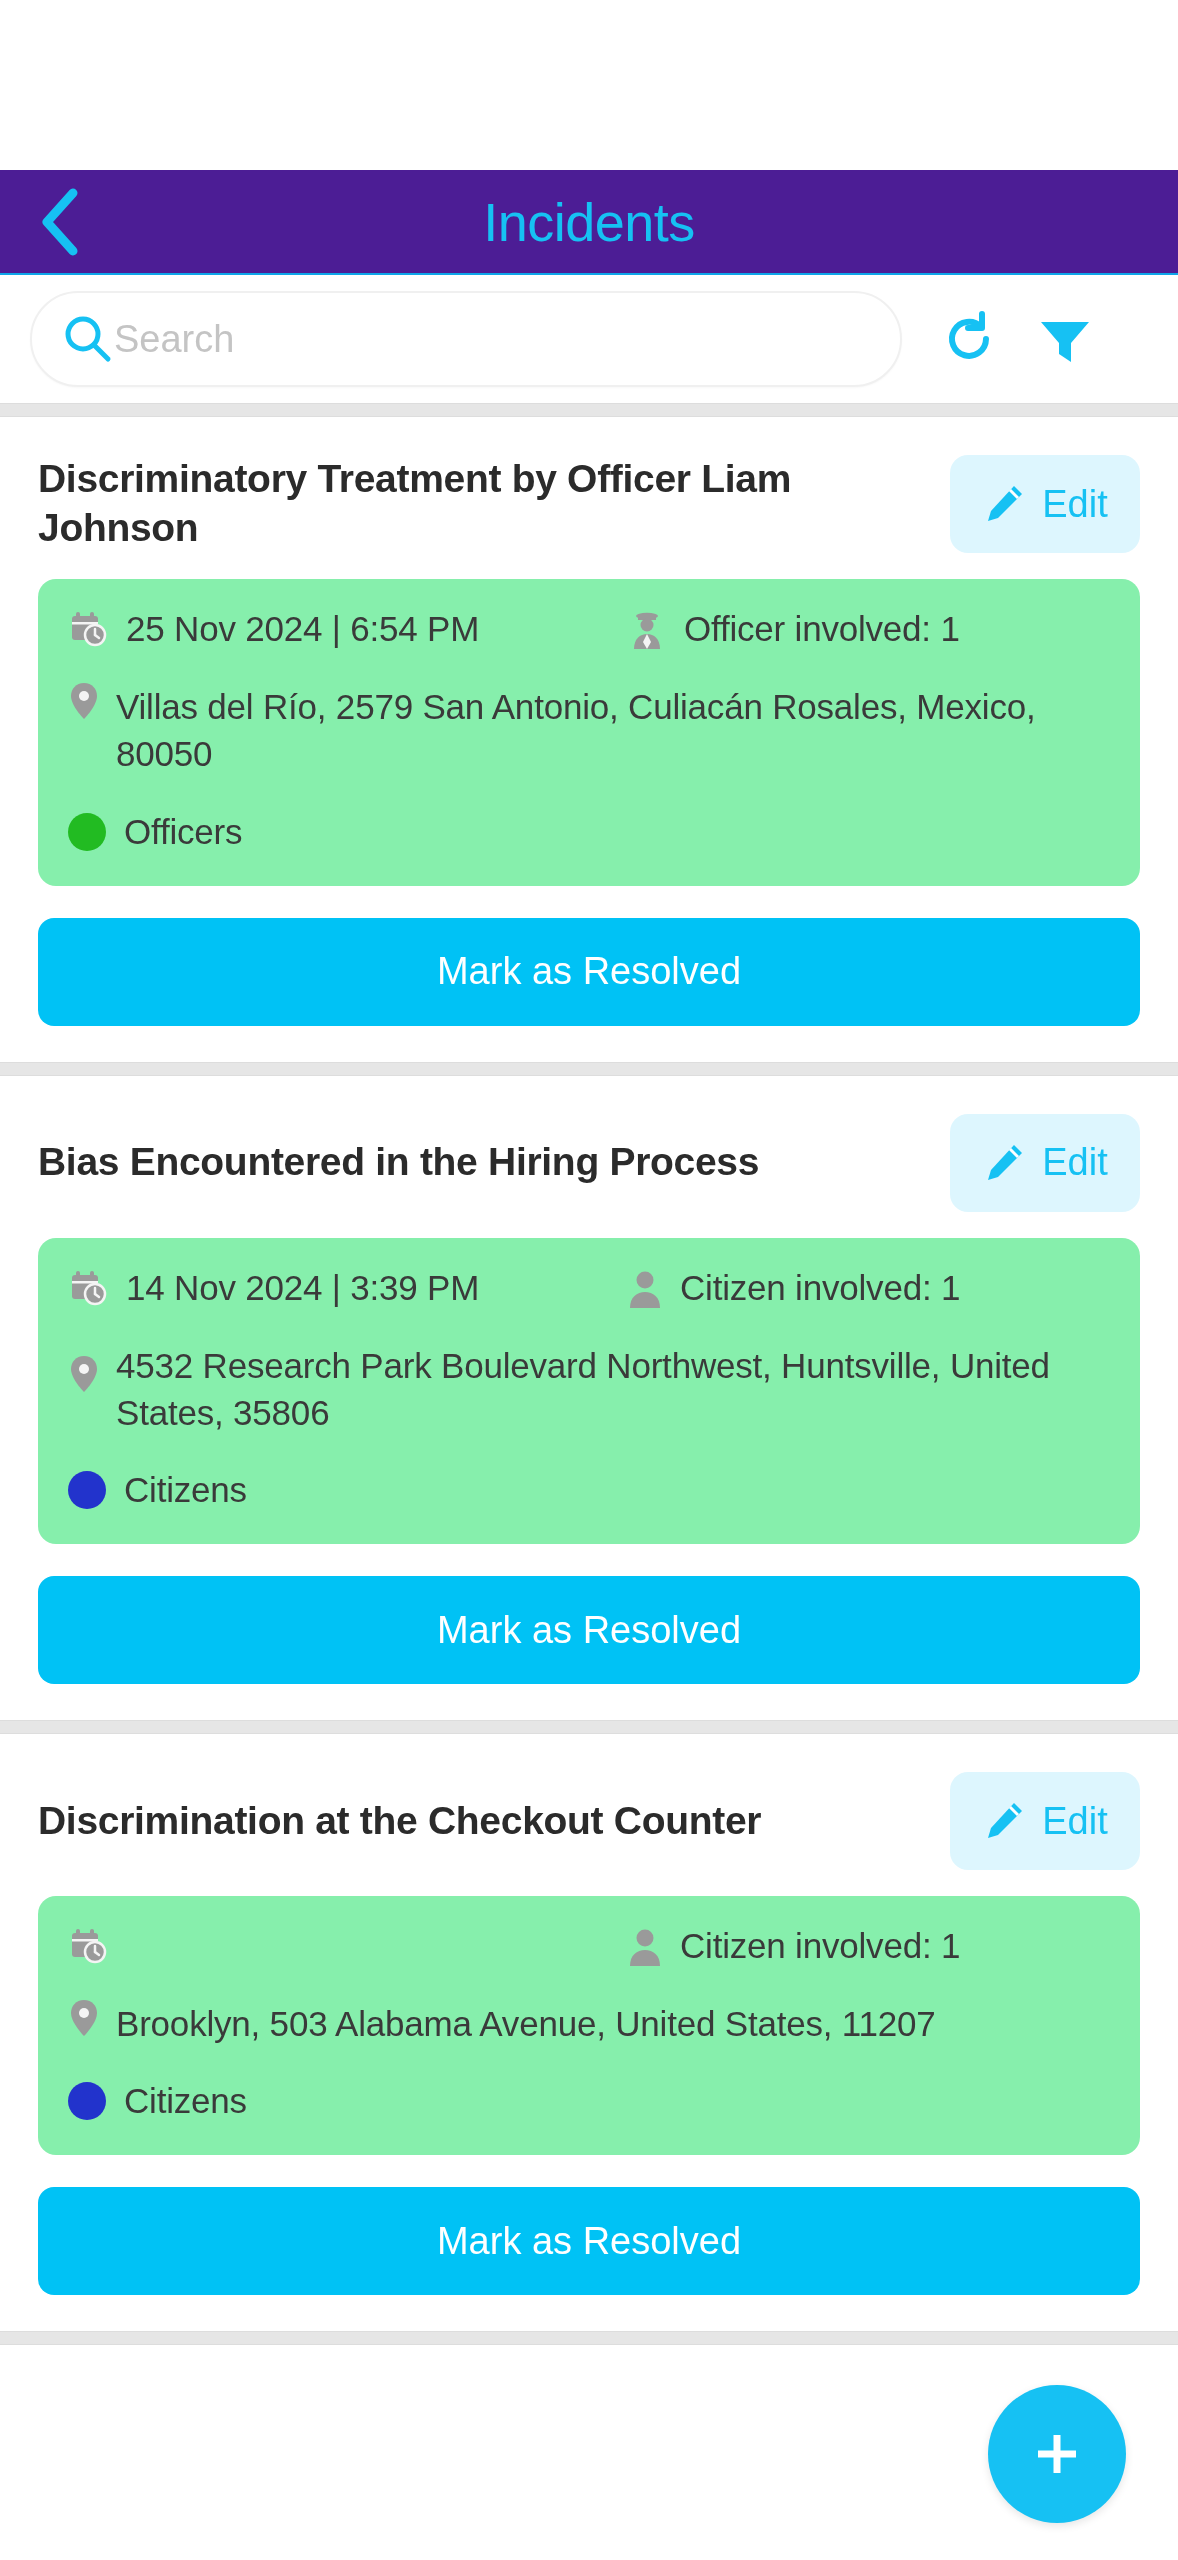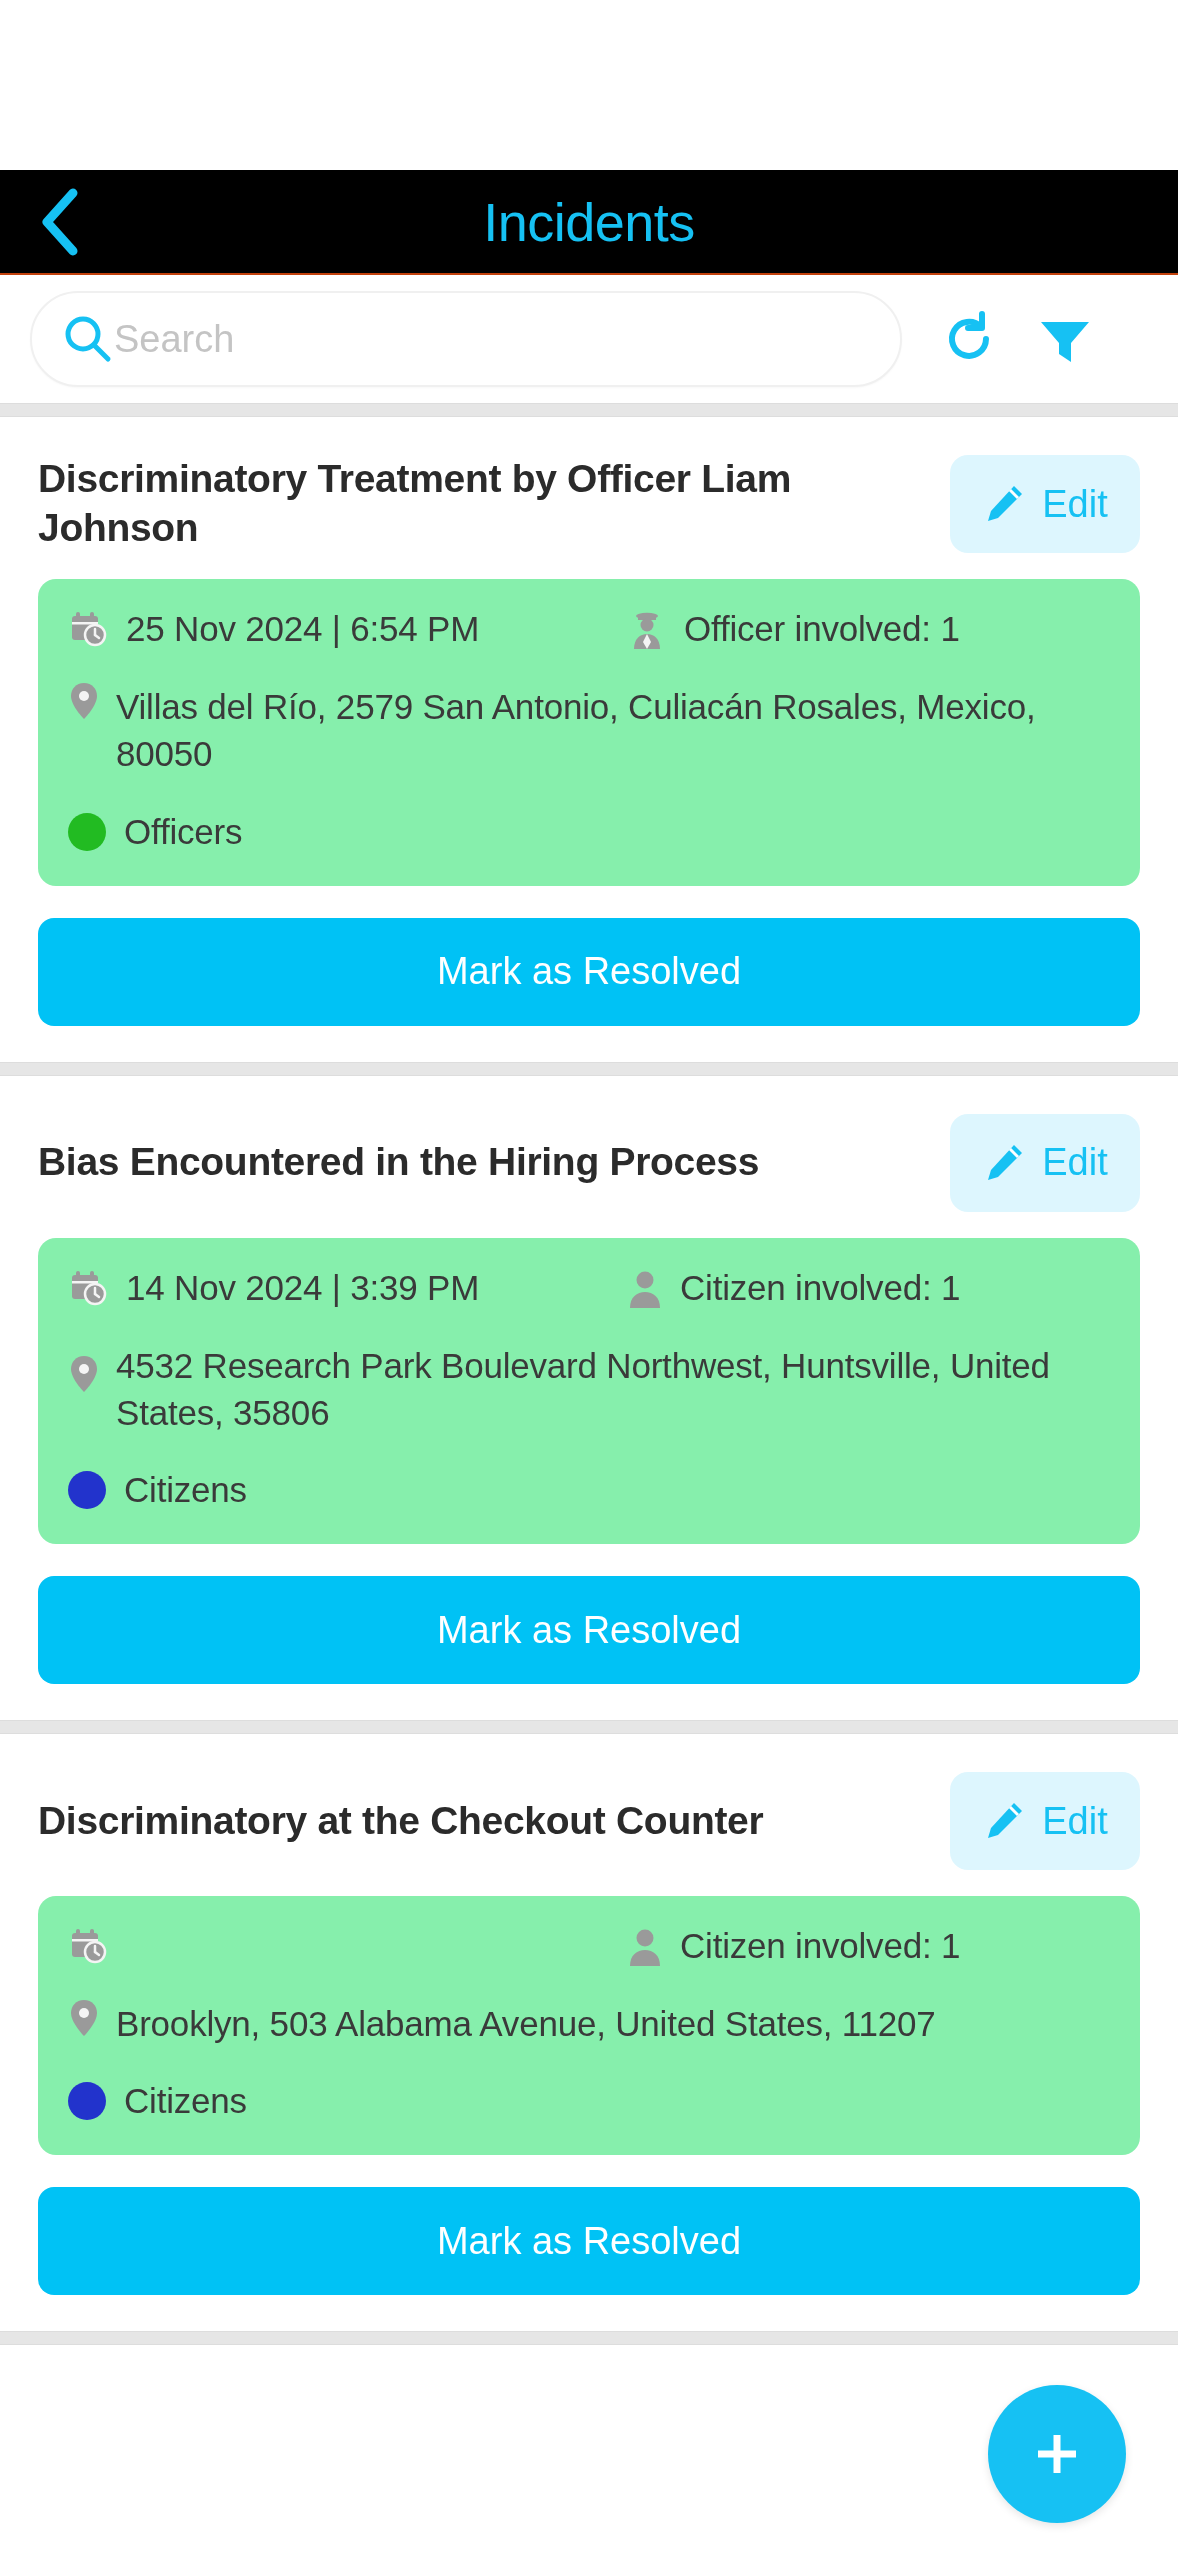--- a/index.html
+++ b/index.html
@@ -23,24 +23,24 @@
   
   .status-area {
     height: 170px;
     background: #ffffff;
   }
 
   
   .navbar {
     position: relative;
     height: 105px;
-    background: #000000;
-    display: flex;
-    align-items: center;
-    border-bottom: 2px solid #c2410c;
+    background: #4c1d95;
+    display: flex;
+    align-items: center;
+    border-bottom: 2px solid #0ea5e9;
   }
   .back-btn {
     position: absolute;
     left: 28px;
     top: 50%;
     transform: translateY(-50%);
     width: 64px;
     height: 72px;
     display: flex;
     align-items: center;
@@ -419,21 +419,21 @@
       </div>
     </div>
 
     <button class="resolve-btn">Mark as Resolved</button>
   </div>
 
   <div class="separator"></div>
 
   <div class="incident">
     <div class="incident-head">
-      <div class="incident-title">Discriminatory at the Checkout Counter</div>
+      <div class="incident-title">Discrimination at the Checkout Counter</div>
       <div class="edit-btn">
         <span>
           <svg width="44" height="44" viewBox="0 0 44 44">
             <path d="M32 4 L40 12 L16 36 L6 39 L9 29 Z" fill="#16c1f3"></path>
             <line x1="28" y1="8" x2="36" y2="16" stroke="#ffffff" stroke-width="3"></line>
           </svg>
         </span>
         <span class="edit-label">Edit</span>
       </div>
     </div>

